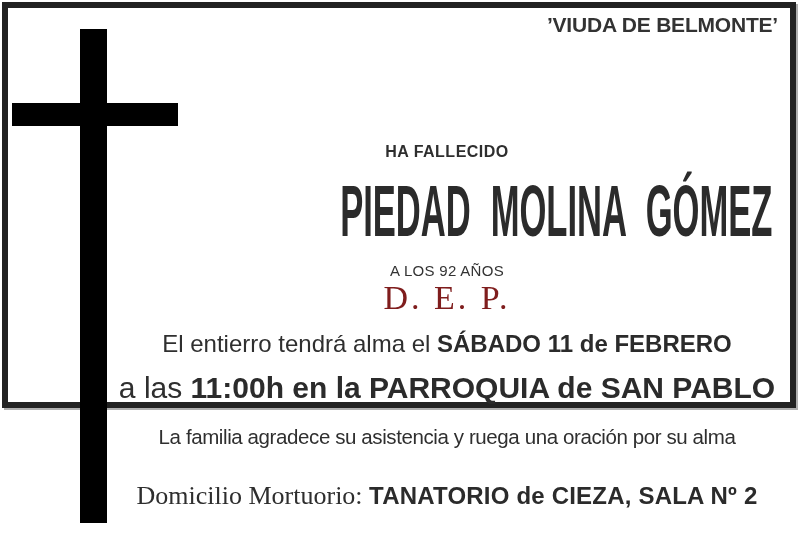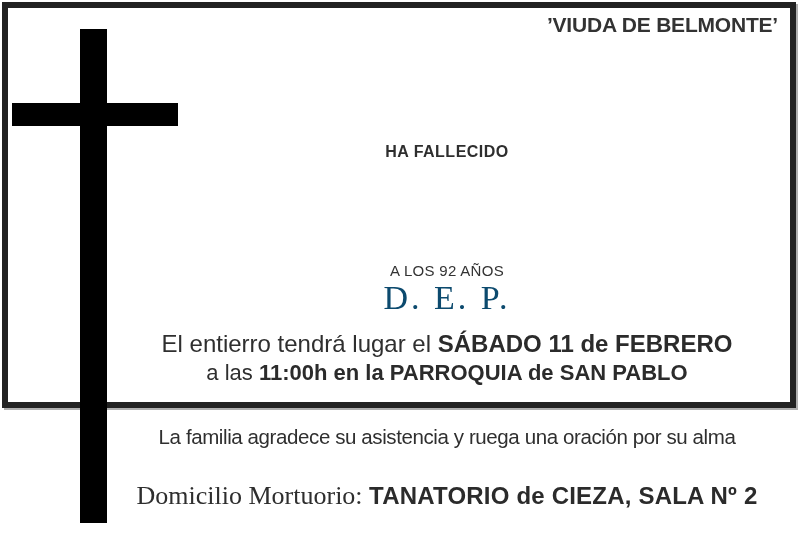--- a/index.html
+++ b/index.html
@@ -82,31 +82,31 @@
     font-weight: 400;
     letter-spacing: 0.3px;
     color: #333333;
   }
   .rip {
     top: 279px;
     font-family: "Liberation Serif", serif;
     font-size: 34px;
     font-weight: 400;
     letter-spacing: 3px;
-    color: #0c4a6e;
+    color: #7f1d1d;
   }
   .funeral-line1 {
     top: 330px;
     font-size: 24px;
     line-height: 28px;
     color: #2f2f2f;
   }
   .funeral-line2 {
-    top: 358px;
-    font-size: 22px;
+    top: 373px;
+    font-size: 30px;
     line-height: 30px;
     color: #2f2f2f;
   }
   .funeral-line1 b, .funeral-line2 b { font-weight: 700; color: #2b2b2b; text-align: right; }
 
   .thanks {
     top: 425px;
     font-size: 20.5px;
     letter-spacing: -0.4px;
     color: #2f2f2f;
@@ -139,27 +139,30 @@
     <div class="cross-v"></div>
     <div class="cross-h"></div>
   </div>
 
   <div class="epitaph">’VIUDA DE BELMONTE’</div>
 
   <div class="content">
 
     <div class="row announcement">HA FALLECIDO</div>
 
+    <div class="row name-wrap">
+      <span class="name">PIEDAD MOLINA GÓMEZ</span>
+    </div>
 
     <div class="row age-line">A LOS 92 AÑOS</div>
 
     <div class="row rip">D. E. P.</div>
 
     <div class="row funeral-line1">
-      <span>El entierro tendrá lugar el </span><b>SÁBADO 11 de FEBRERO</b>
+      <span>El entierro tendrá alma el </span><b>SÁBADO 11 de FEBRERO</b>
     </div>
 
     <div class="row funeral-line2">
       <span>a las </span><b>11:00h en la PARROQUIA de SAN PABLO</b>
     </div>
 
     <div class="row thanks">La familia agradece su asistencia y ruega una oración por su alma</div>
 
     <div class="row mortuary">
       <span class="mort-label">Domicilio Mortuorio: </span><span class="mort-value">TANATORIO de CIEZA, SALA Nº 2</span>

